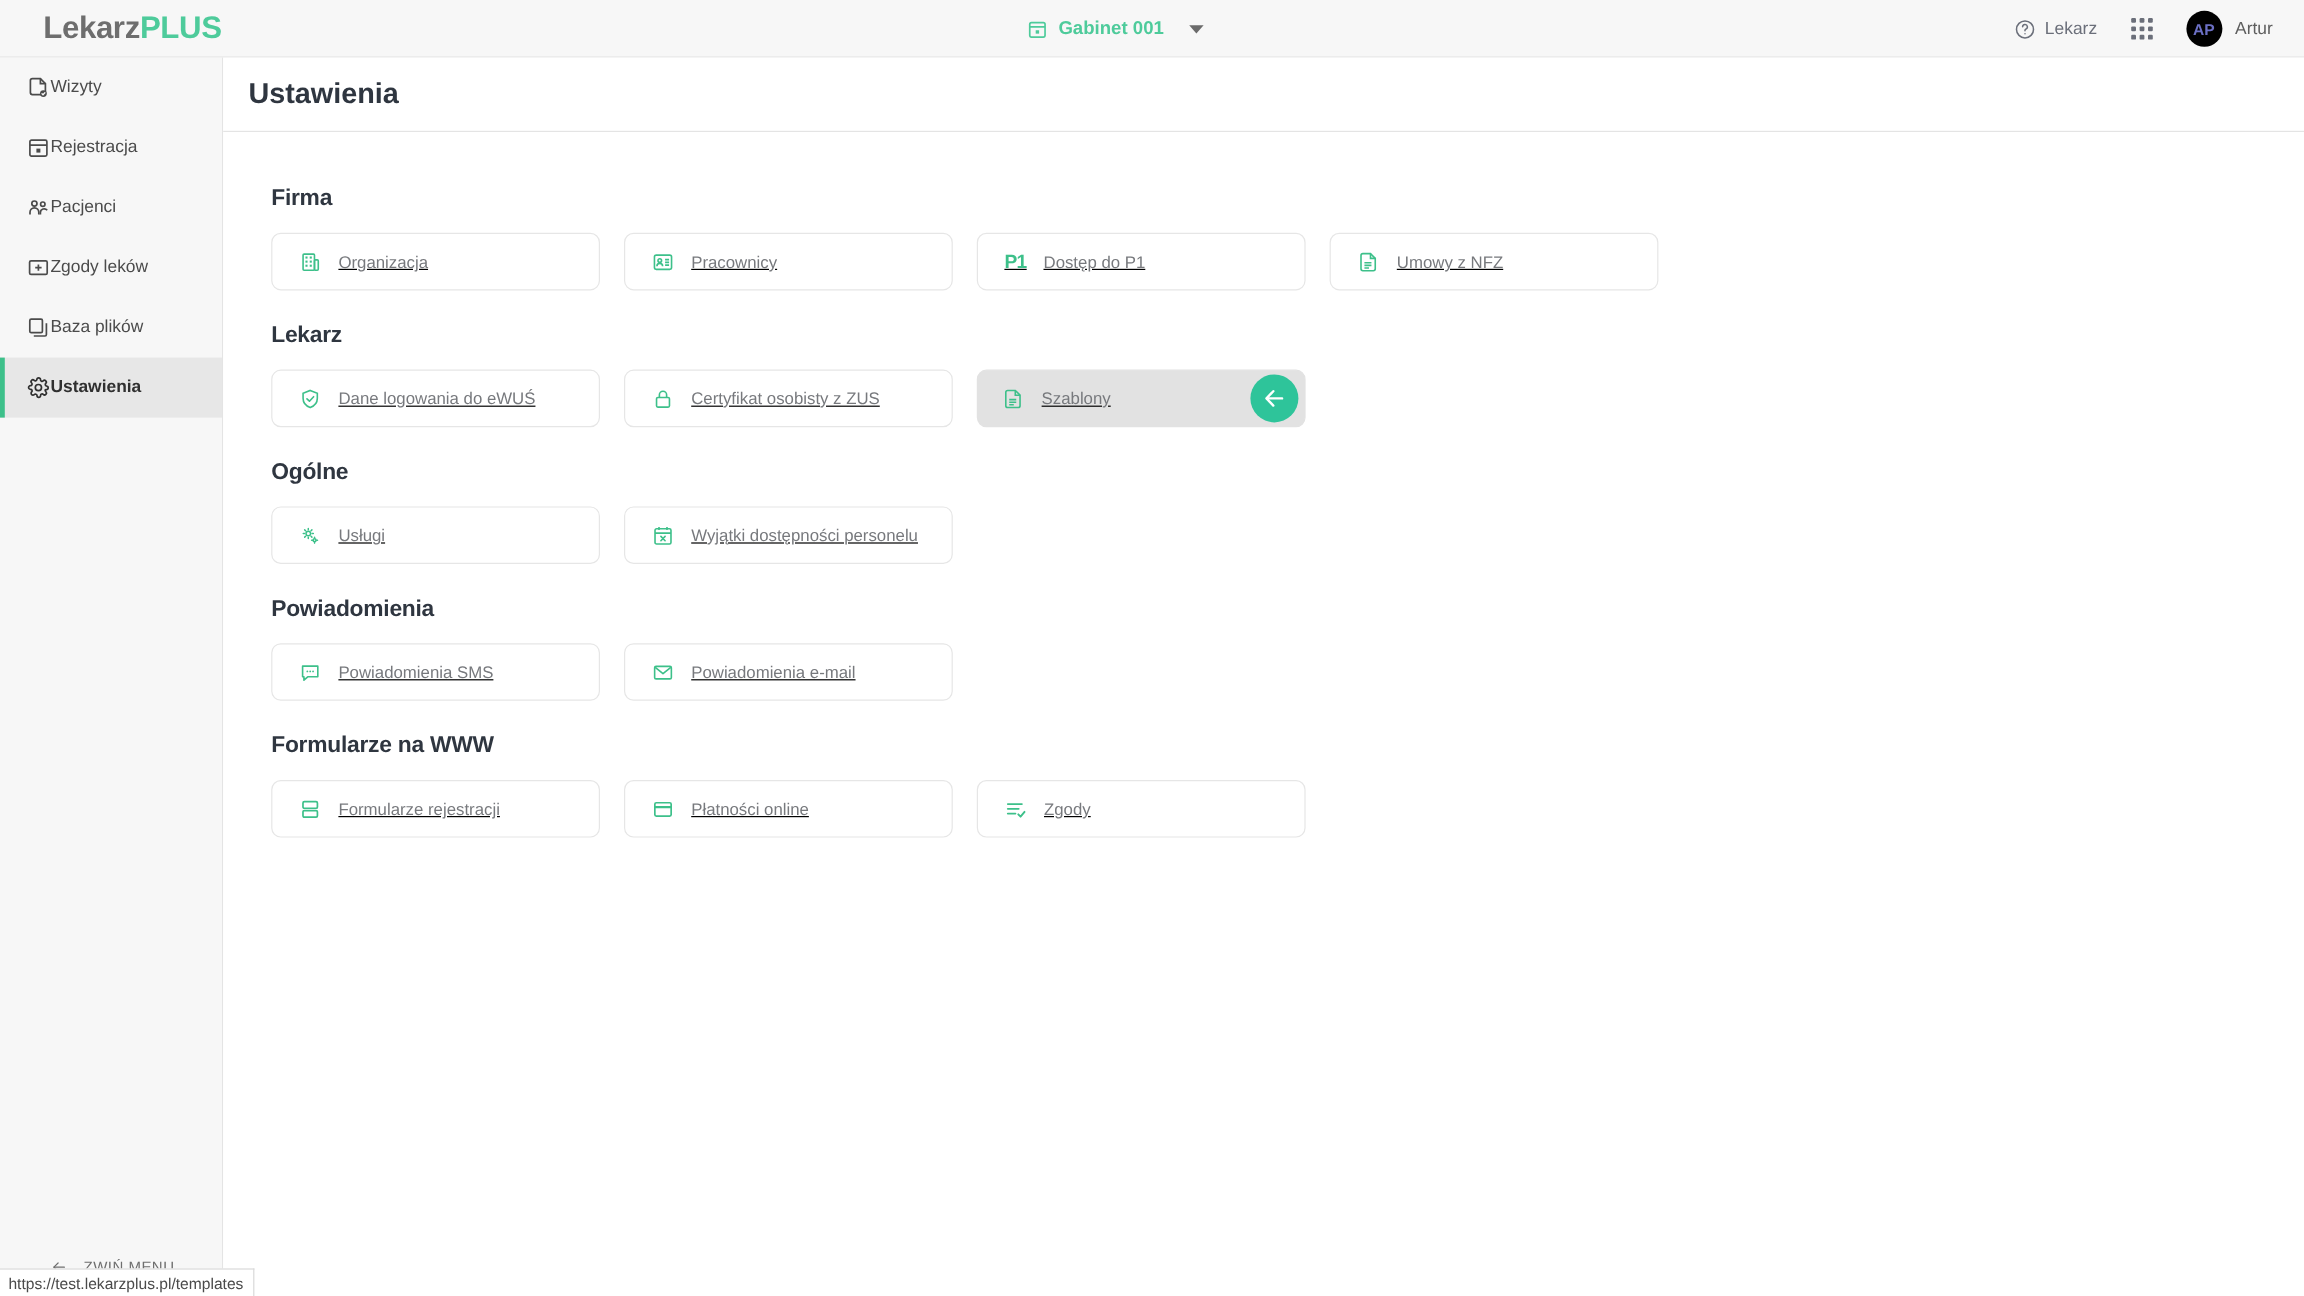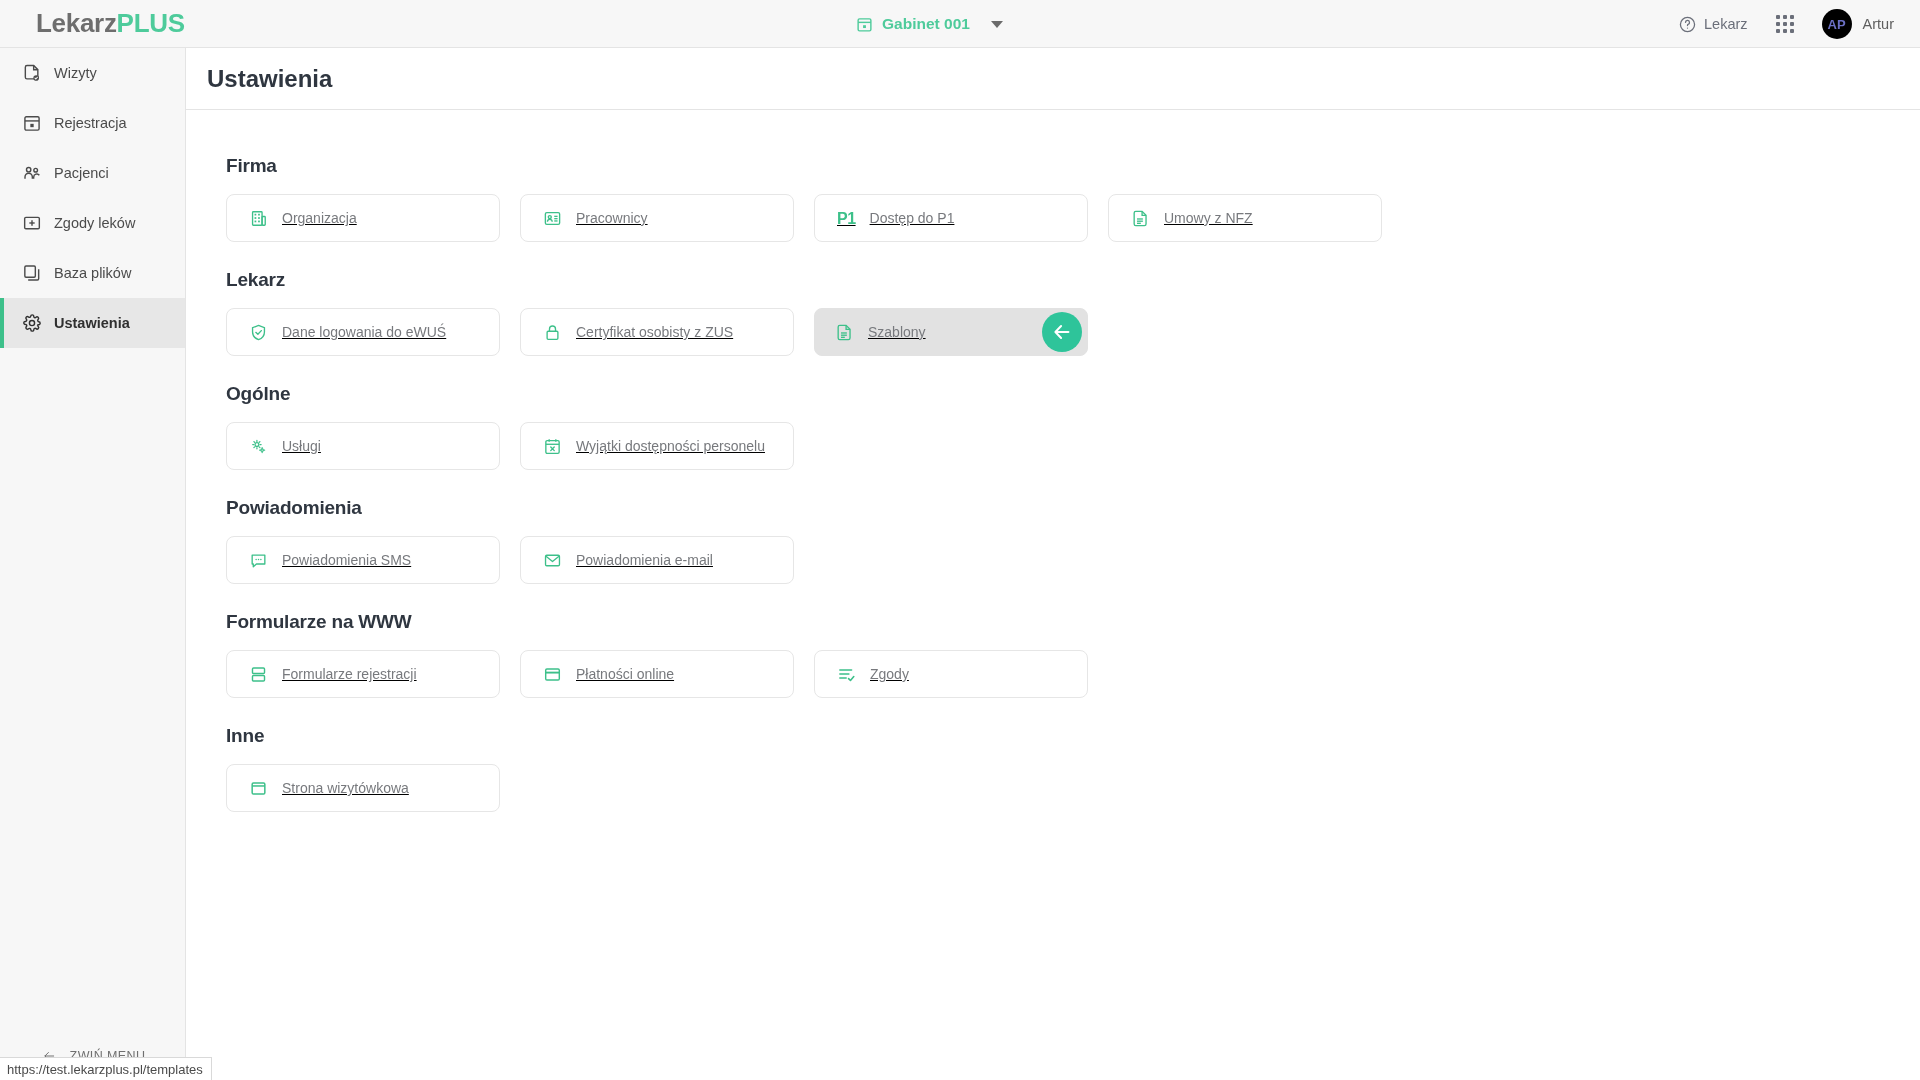--- a/index.html
+++ b/index.html
@@ -69,21 +69,21 @@
   
   .sidebar {
     position: absolute; top: 48px; left: 0;
     width: 186px; height: 1032px;
     background: #f7f7f7;
     border-right: 1px solid #e4e4e4;
   }
   .nav-item {
     position: relative;
     height: 50px; display: flex; align-items: center;
-    padding-left: 22px; gap: 12px;
+    padding-left: 22px; gap: 0;
     color: #4b4b4b; font-size: 14.5px; cursor: pointer;
     white-space: nowrap;
   }
   .nav-item .nav-icon { width: 20px; height: 20px; display: block; flex: none; }
   .nav-item.active {
     background: #e7e7e7; font-weight: bold; color: #303030;
   }
   .nav-item.active::before {
     content: ""; position: absolute; left: 0; top: 0;
     width: 4px; height: 100%; background: #3dc08a;
@@ -427,30 +427,18 @@
             <line x1="3.6" y1="6.4" x2="18.4" y2="6.4" stroke-linecap="round"></line>
               <line x1="3.6" y1="11.4" x2="15" y2="11.4" stroke-linecap="round"></line>
               <line x1="3.6" y1="16.4" x2="11.6" y2="16.4" stroke-linecap="round"></line>
             <polyline points="14.6,17.2 17,19.6 21.2,14.6" stroke-linecap="round" stroke-linejoin="round"></polyline>
           </svg>
           <span class="card-label">Zgody</span>
         </div>
       </div>
     </div>
 
-    <div class="section">
-      <div class="section-title">Inne</div>
-      <div class="card-row">
-        <div class="card">
-          <svg class="card-icon" viewBox="0 0 24 24" fill="none" stroke="#3dc08a" stroke-width="1.9">
-            <rect x="4" y="5" width="16" height="14" rx="1.6"></rect>
-              <line x1="4" y1="8.8" x2="20" y2="8.8"></line>
-          </svg>
-          <span class="card-label">Strona wizytówkowa</span>
-        </div>
-      </div>
-    </div>
 
   </div>
 
   <div class="status-bar">https://test.lekarzplus.pl/templates</div>
 
 </div>
 
 </body></html>

